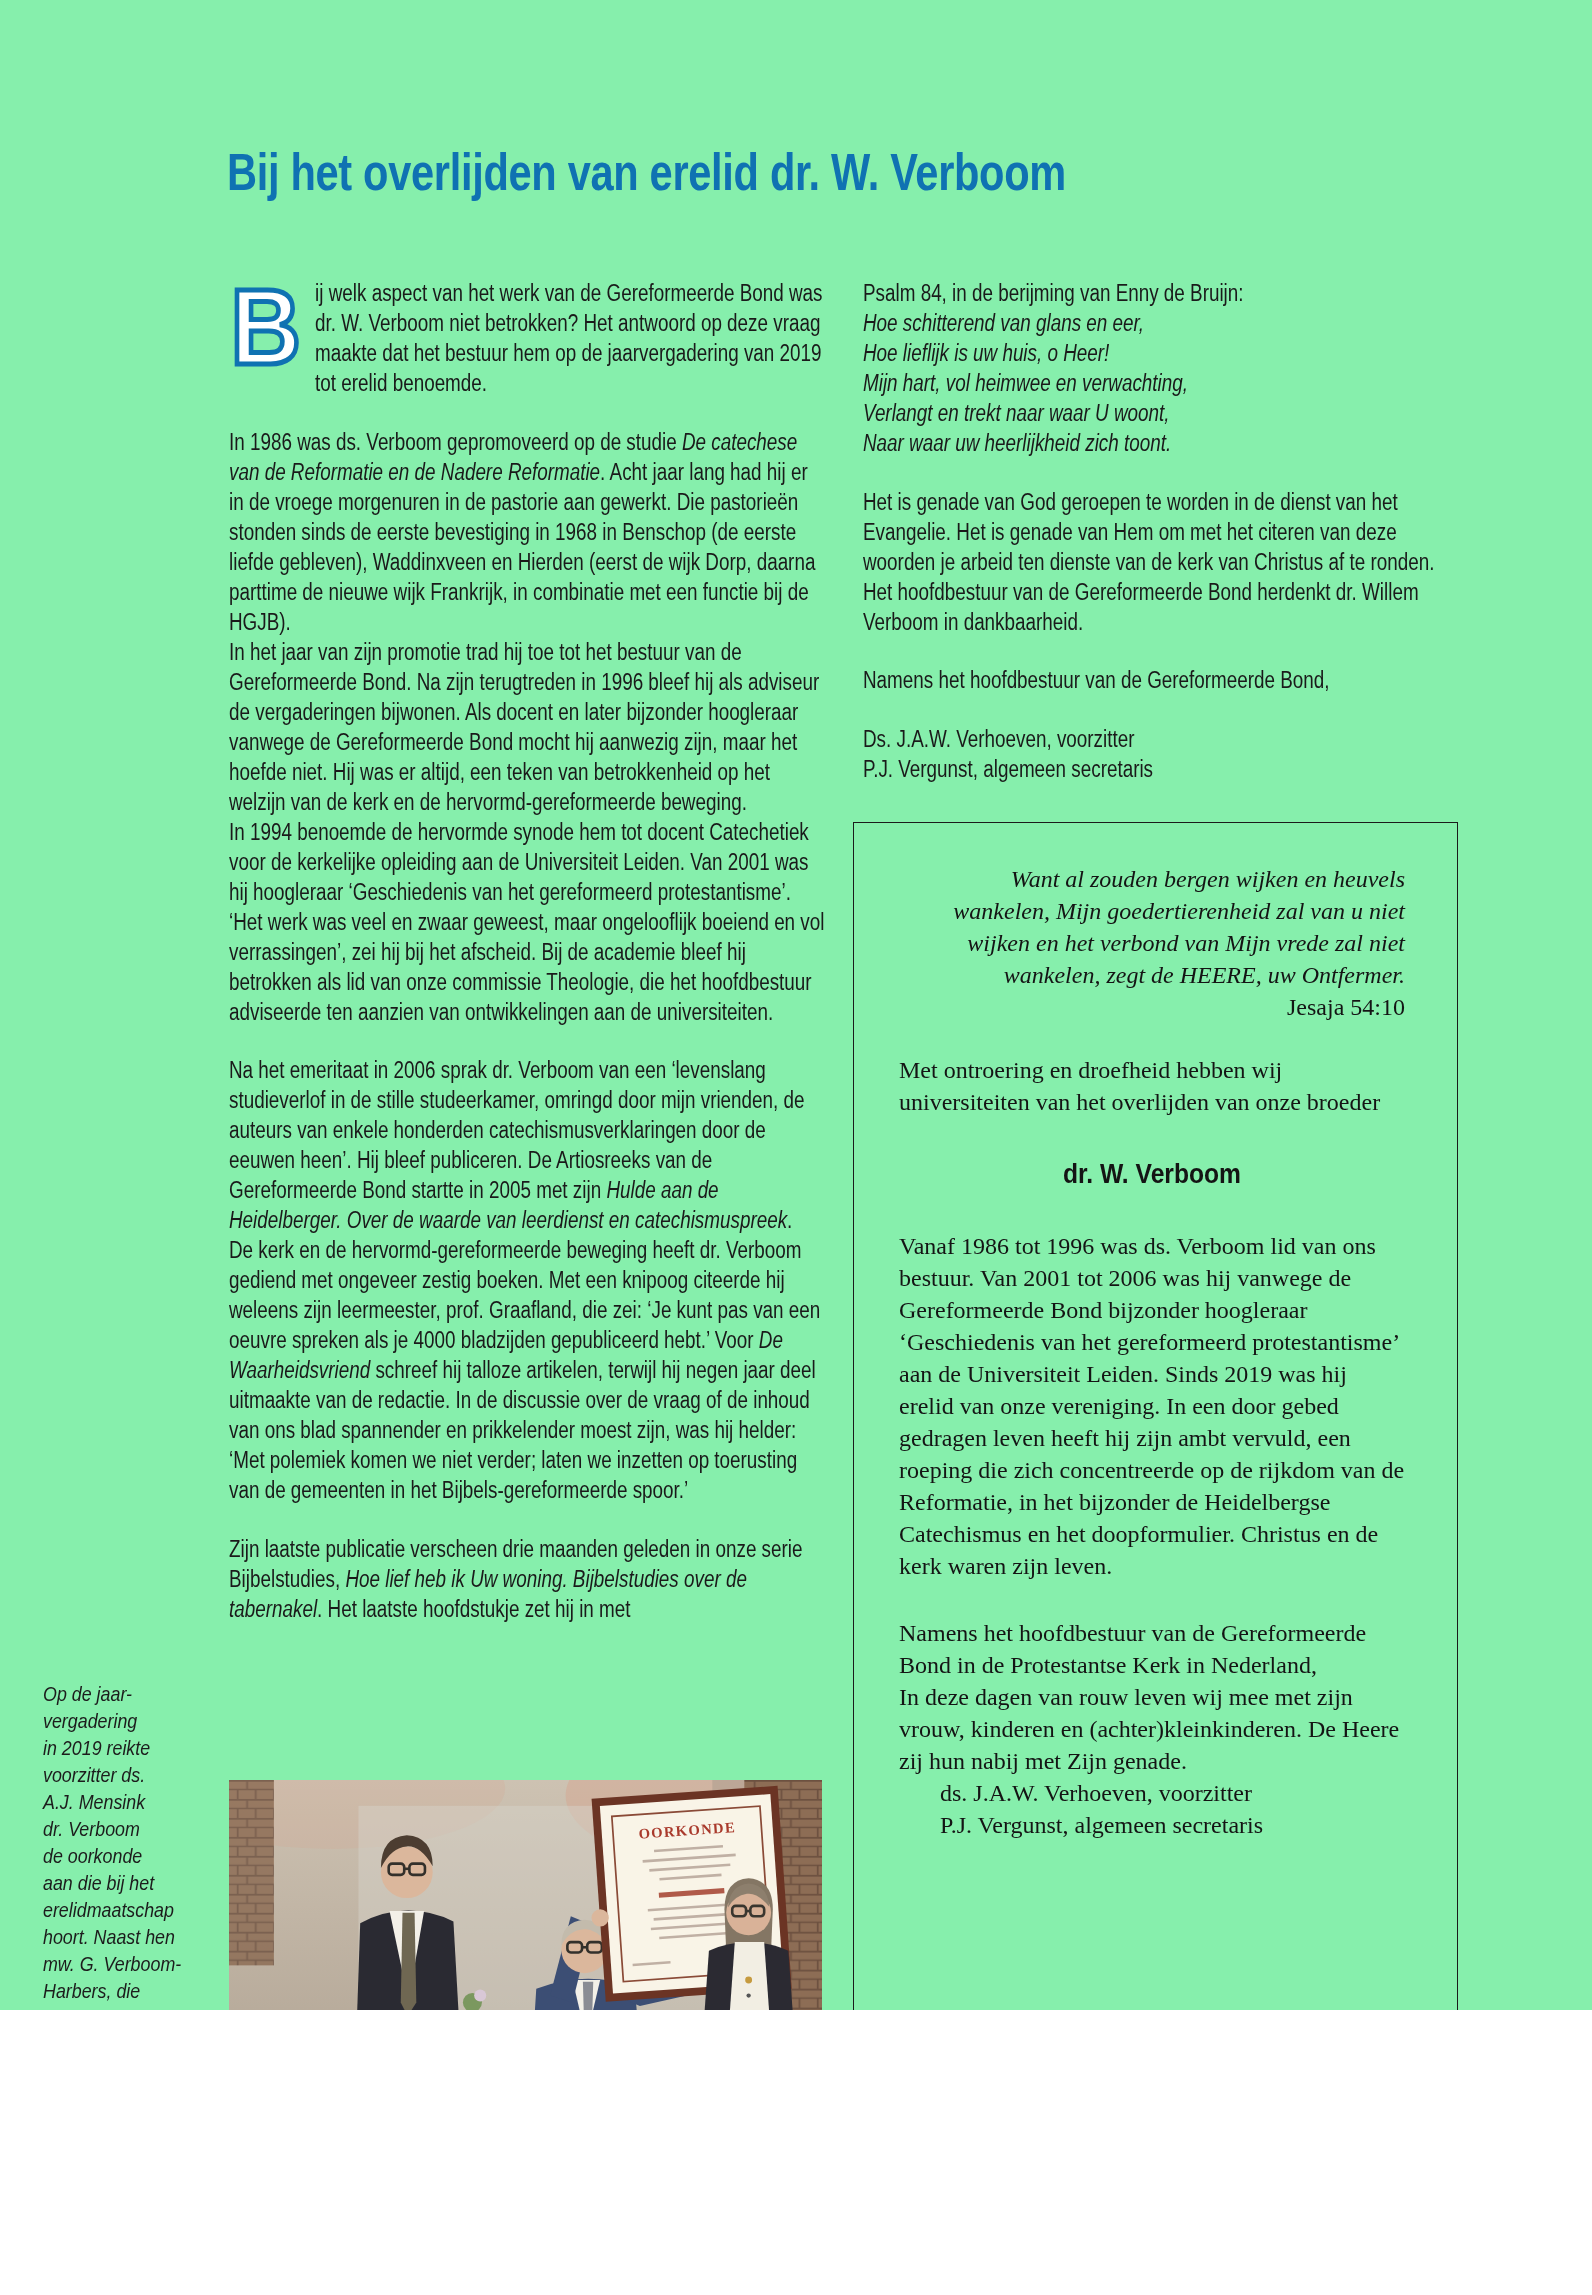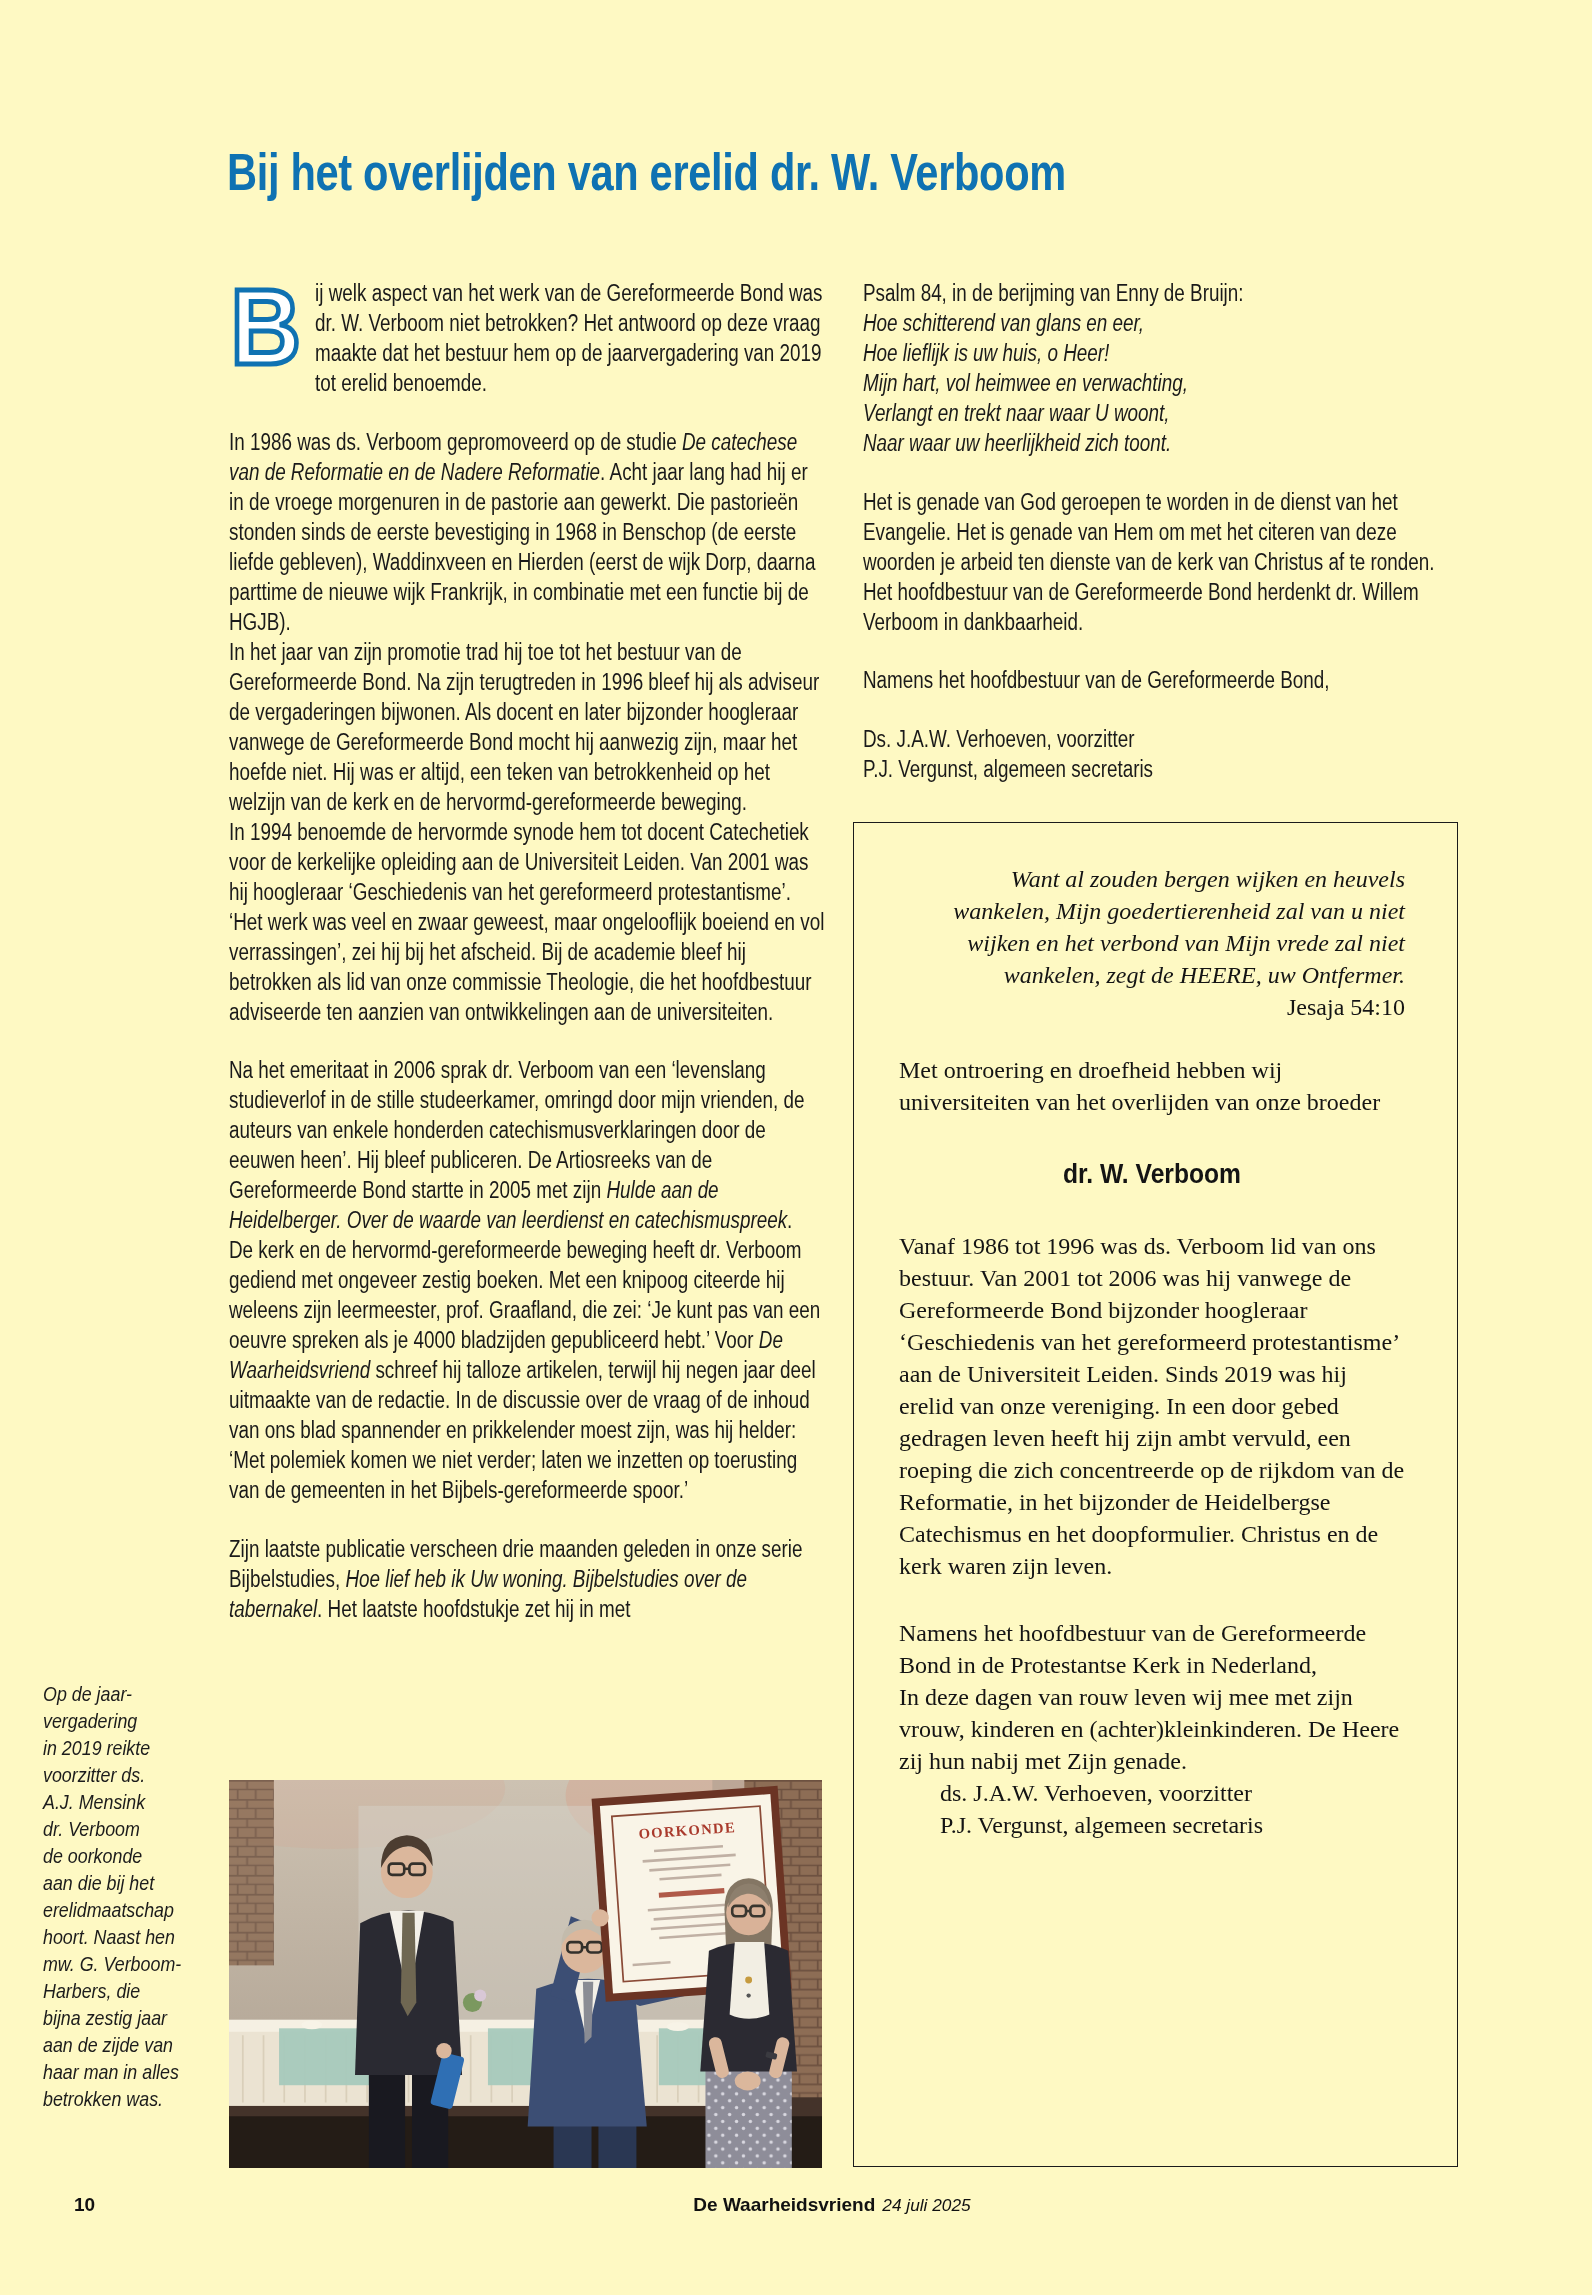--- a/index.html
+++ b/index.html
@@ -1,16 +1,16 @@
 <!DOCTYPE html>
 <html lang="nl" style="font-size:14px"><head>
 <meta charset="utf-8">
 <style>
   html,body{margin:0;padding:0;background:#ffffff;}
-  .page{position:relative;width:1592px;height:2295px;background:#fef9c3;overflow:hidden;
+  .page{position:relative;width:1592px;height:2010px;background:#86efac;overflow:hidden;
         font-family:"Liberation Sans",sans-serif;color:#1a1a1a;}
   .title{position:absolute;left:227px;top:143px;margin:0;font-size:52px;line-height:59px;
          font-weight:700;color:#0f72b2;white-space:nowrap;transform:scaleX(0.80);
          transform-origin:0 50%;letter-spacing:-0.4px;}
   .col{position:absolute;top:278px;width:727px;transform:scaleX(0.82);transform-origin:0 0;
        font-size:23px;line-height:30px;}
   .col-left{left:229px;}
   .col-right{left:863px;}
   .para{margin:0;}
   .gap{height:28.5px;}

